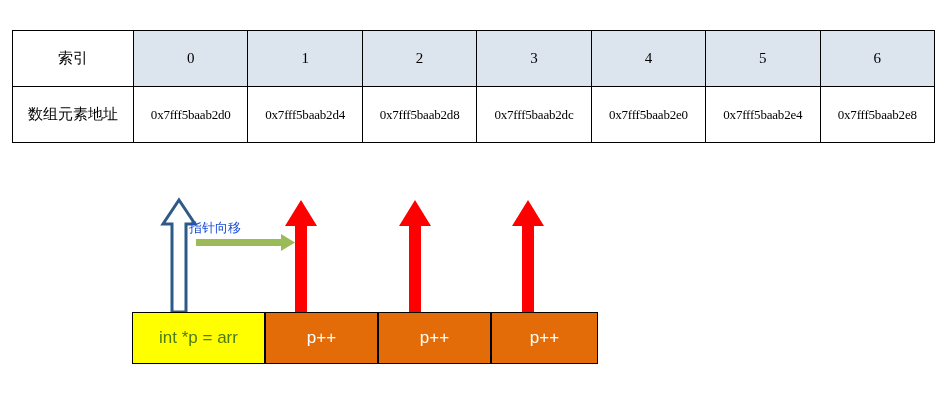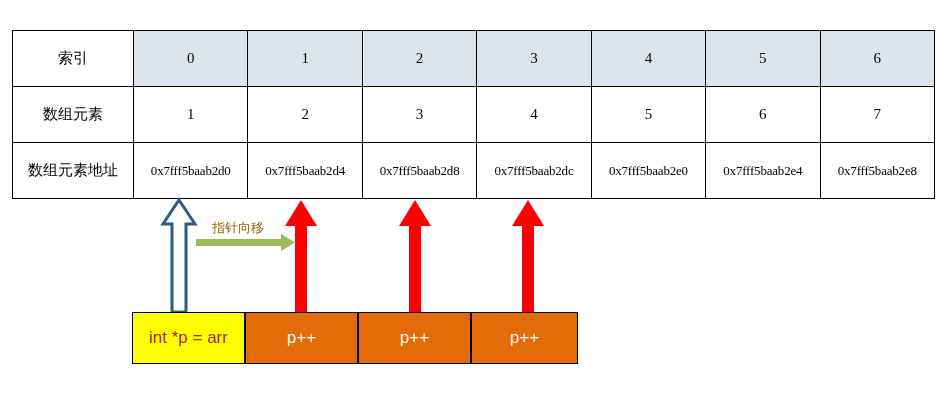--- a/index.html
+++ b/index.html
@@ -63,25 +63,25 @@
     left: 0;
     top: 0;
     width: 947px;
     height: 403px;
     pointer-events: none;
   }
 
   
   #pointer-move-label {
     position: absolute;
-    left: 212px;
+    left: 189px;
     top: 219px;
     font-family: "DejaVu Sans", sans-serif;
     font-size: 13px;
-    color: #a16207;
+    color: #1d4ed8;
     white-space: nowrap;
   }
 
   
   #op-boxes {
     position: absolute;
     left: 132px;
     top: 312px;
     height: 52px;
     display: flex;
@@ -90,23 +90,23 @@
     height: 52px;
     box-sizing: border-box;
     border: 1px solid #000000;
     display: flex;
     align-items: center;
     justify-content: center;
     font-size: 17px;
     white-space: nowrap;
   }
   .op-box.init {
-    width: 113px;
+    width: 133px;
     background: #ffff00;
-    color: #b91c1c;
+    color: #4d7c0f;
   }
   .op-box.inc {
     width: 113px;
     background: #e36c09;
     color: #ffffff;
   }
   .op-box.inc.last {
     width: 107px;
   }
 </style>
@@ -119,30 +119,20 @@
     <tbody>
       <tr class="index-row">
         <td class="rowlabel">索引</td>
         <td class="cell">0</td>
         <td class="cell">1</td>
         <td class="cell">2</td>
         <td class="cell">3</td>
         <td class="cell">4</td>
         <td class="cell">5</td>
         <td class="cell">6</td>
-      </tr>
-      <tr class="value-row">
-        <td class="rowlabel">数组元素</td>
-        <td class="cell">1</td>
-        <td class="cell">2</td>
-        <td class="cell">3</td>
-        <td class="cell">4</td>
-        <td class="cell">5</td>
-        <td class="cell">6</td>
-        <td class="cell">7</td>
       </tr>
       <tr class="addr-row">
         <td class="rowlabel">数组元素地址</td>
         <td class="cell">0x7fff5baab2d0</td>
         <td class="cell">0x7fff5baab2d4</td>
         <td class="cell">0x7fff5baab2d8</td>
         <td class="cell">0x7fff5baab2dc</td>
         <td class="cell">0x7fff5baab2e0</td>
         <td class="cell">0x7fff5baab2e4</td>
         <td class="cell">0x7fff5baab2e8</td>

